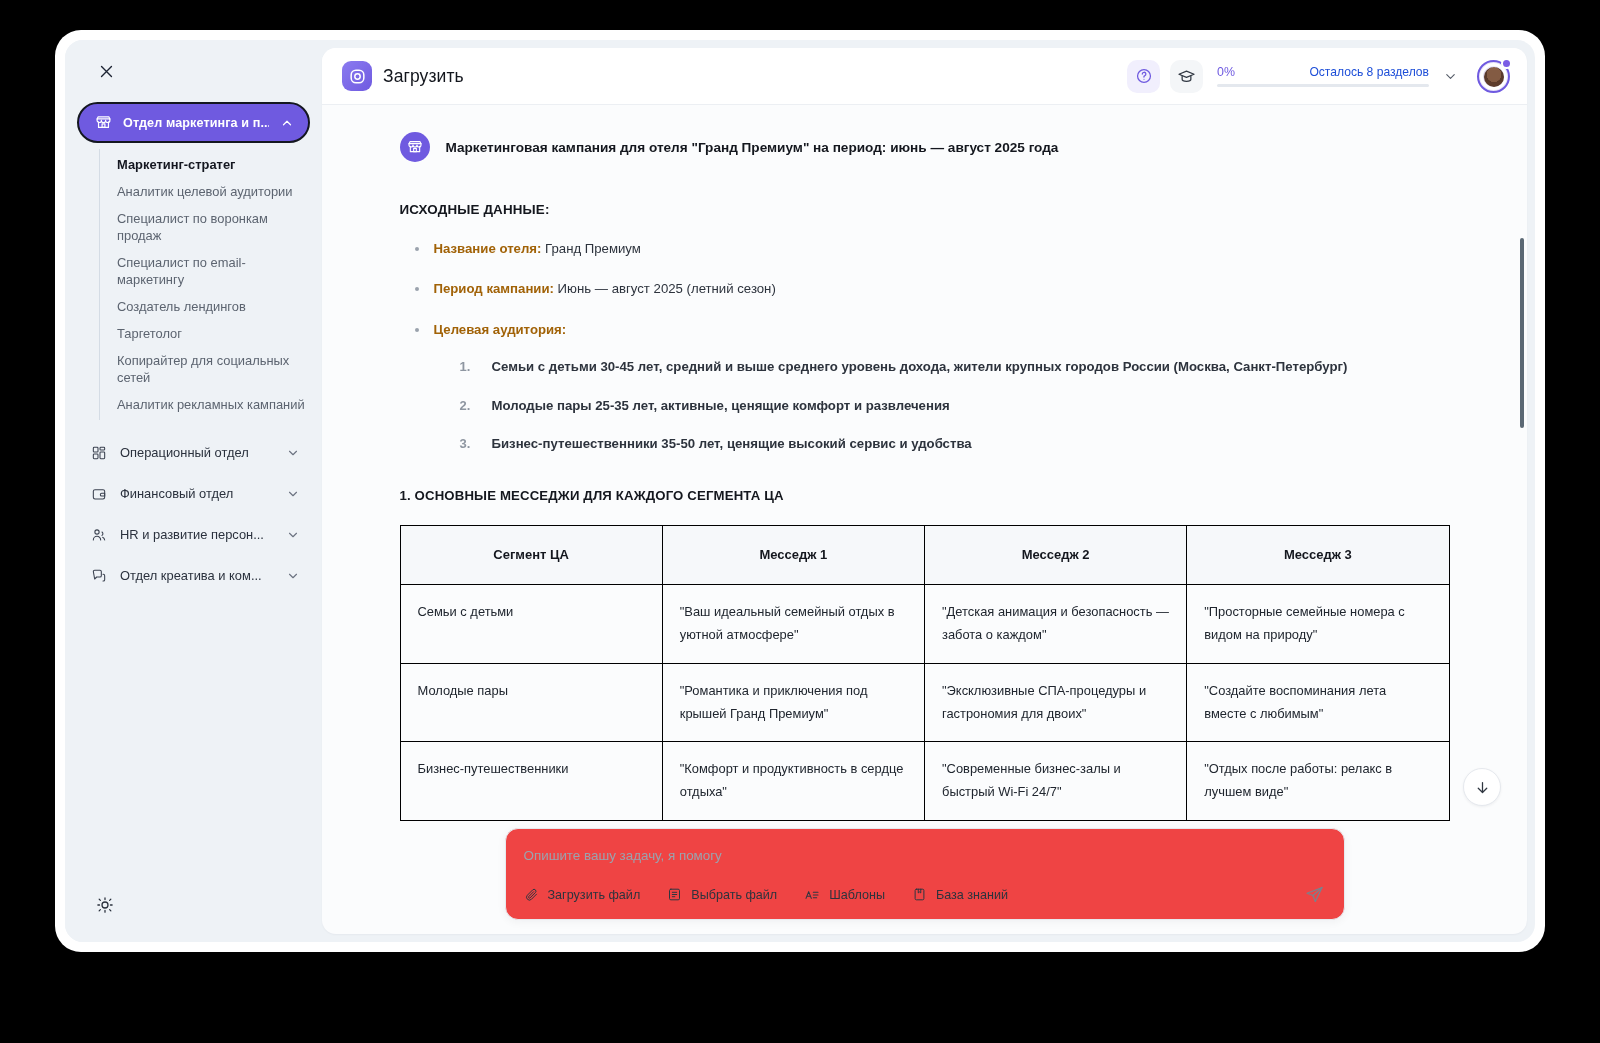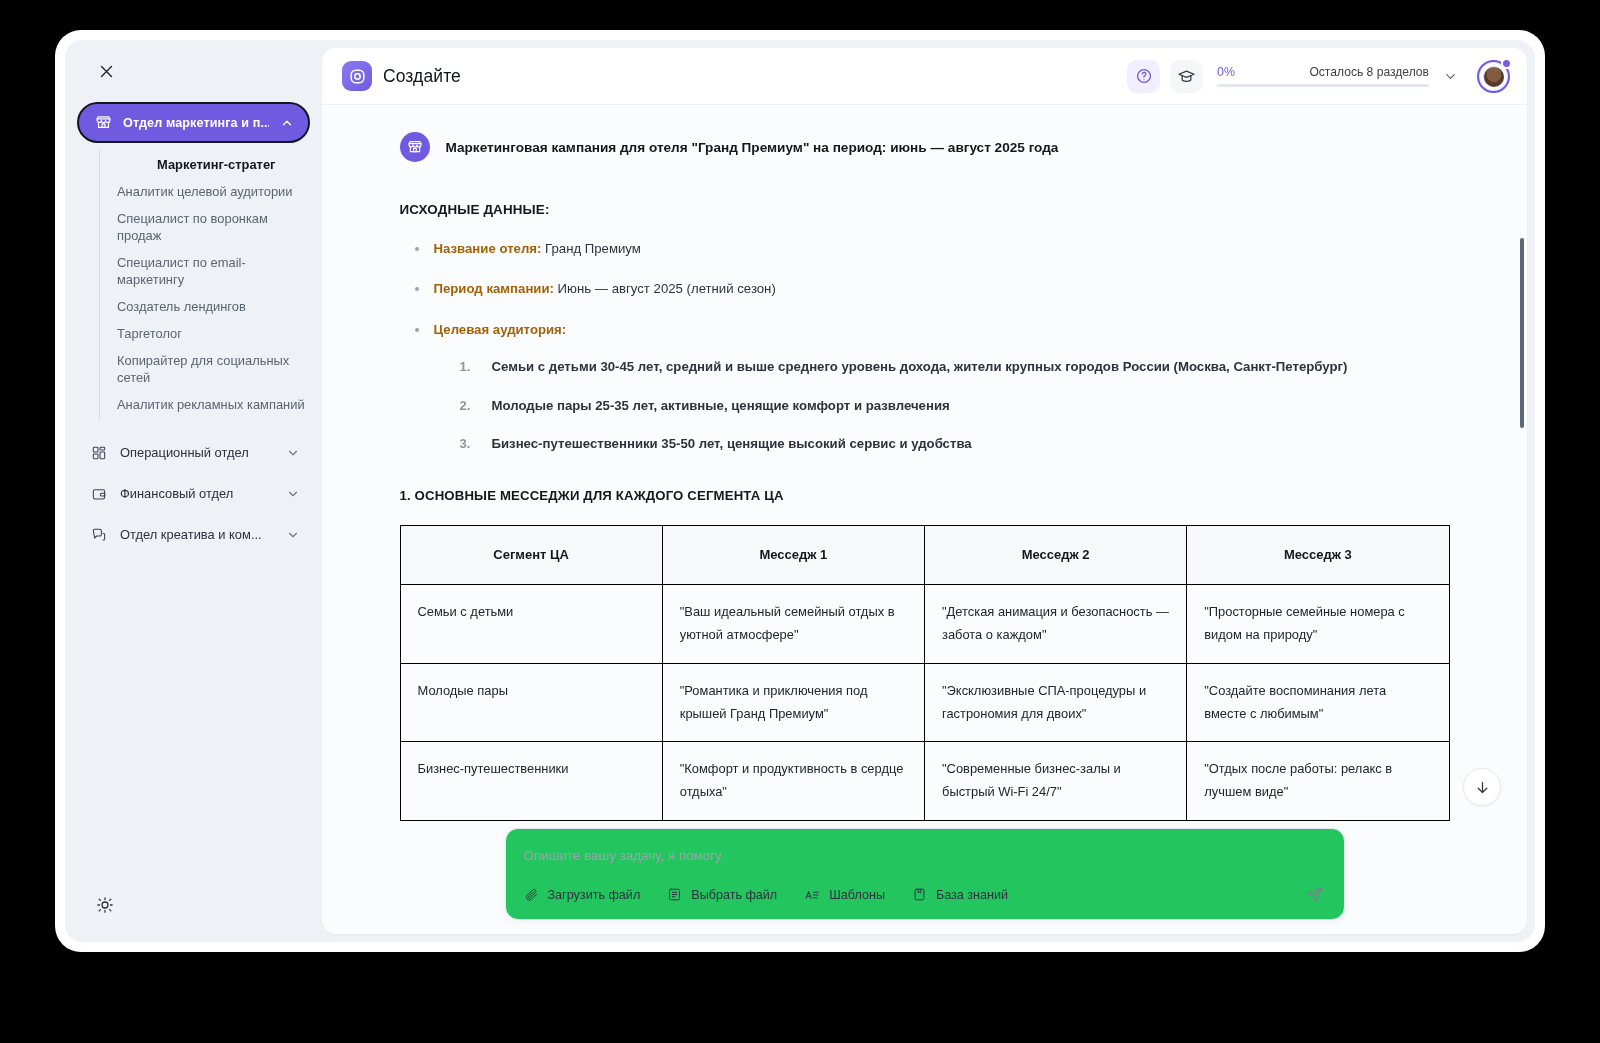--- a/index.html
+++ b/index.html
@@ -78,21 +78,21 @@
     display: flex; flex-direction: column; gap: 0;
   }
   .sub-item {
     font-size: 12.9px;
     line-height: 17px;
     color: #5c6470;
     padding: 5px 0;
     cursor: pointer;
     max-width: 196px;
   }
-  .sub-item.active { color: #141720; font-weight: 700; margin-left: 40px; }
+  .sub-item.active { color: #141720; font-weight: 700; }
 
   .dept-row {
     height: 41px;
     display: flex; align-items: center;
     gap: 13px;
     padding: 0 10px 0 14px;
     cursor: pointer;
     border-radius: 10px;
   }
   .dept-row .dept-label {
@@ -158,21 +158,21 @@
   .progress-wrap {
     display: flex; flex-direction: column; justify-content: center;
     gap: 5px;
     margin-left: 4px;
     width: 212px;
   }
   .progress-row {
     display: flex; align-items: baseline; justify-content: space-between;
   }
   .progress-pct { font-size: 12.4px; color: #6f5ae0; font-weight: 500; }
-  .progress-left { font-size: 12.1px; color: #404040; }
+  .progress-left { font-size: 12.1px; color: #1d4ed8; }
   .progress-track {
     height: 3px; border-radius: 2px; background: #e4e8ee;
     width: 100%;
   }
   .progress-fill { height: 100%; border-radius: 2px; background:#6f5ae0; width:0%; }
 
   .chev-btn { width: 22px; display: flex; align-items: center; justify-content: center; cursor: pointer; color:#555c68;}
 
   .avatar-wrap { position: relative; width: 33px; height: 33px; margin-left: 6px; cursor: pointer;}
   .avatar {
@@ -314,21 +314,21 @@
   
   .composer-area {
     position: absolute; left: 0; right: 0; bottom: 0;
     display: flex; justify-content: center;
     padding: 0 60px 14px 60px;
     pointer-events: none;
   }
   .composer {
     pointer-events: auto;
     width: 100%; max-width: 840px;
-    background: #22c55e;
+    background: #ef4444;
     border: 1px solid #e6eaef;
     border-radius: 13px;
     padding: 17px 18px 13px 18px;
     box-shadow: 0 2px 10px rgba(16,24,40,.05);
   }
   .composer-input {
     width: 100%; border: none; outline: none;
     font-size: 13.4px; color: #2d333d;
     font-family: inherit;
     background: transparent;
@@ -415,20 +415,36 @@
               </svg>
           </span>
           <span class="dept-label">Финансовый отдел</span>
           <span class="chev">
             <svg width="14" height="14" viewBox="0 0 24 24" fill="none" stroke="currentColor" stroke-width="1.9" stroke-linecap="round" stroke-linejoin="round">
                 <path d="M6 9l6 6 6-6"></path>
               </svg>
           </span>
         </div>
 
+        <div class="dept-row">
+          <span class="icn">
+            <svg width="16" height="16" viewBox="0 0 24 24" fill="none" stroke="currentColor" stroke-width="1.6" stroke-linecap="round" stroke-linejoin="round">
+                <circle cx="9" cy="7.5" r="3.2"></circle>
+                <path d="M3.5 19.5a5.5 5.5 0 0 1 11 0"></path>
+                <path d="M16.5 7.5a3 3 0 0 1 0 5"></path>
+                <path d="M17.5 15.5a5 5 0 0 1 3 4"></path>
+              </svg>
+          </span>
+          <span class="dept-label">HR и развитие персон...</span>
+          <span class="chev">
+            <svg width="14" height="14" viewBox="0 0 24 24" fill="none" stroke="currentColor" stroke-width="1.9" stroke-linecap="round" stroke-linejoin="round">
+                <path d="M6 9l6 6 6-6"></path>
+              </svg>
+          </span>
+        </div>
 
         <div class="dept-row">
           <span class="icn">
             <svg width="16" height="16" viewBox="0 0 24 24" fill="none" stroke="currentColor" stroke-width="1.6" stroke-linecap="round" stroke-linejoin="round">
                 <path d="M3.5 5.5a2 2 0 0 1 2-2h8a2 2 0 0 1 2 2v6a2 2 0 0 1-2 2h-5l-3 3z"></path>
                 <path d="M18 9.5h.5a2 2 0 0 1 2 2v6a2 2 0 0 1-2 2H18"></path>
               </svg>
           </span>
           <span class="dept-label">Отдел креатива и ком...</span>
           <span class="chev">
@@ -454,21 +470,21 @@
     <main class="main">
 
       <div class="topbar">
         <div class="brand">
           <div class="brand-mark">
             <svg width="19" height="19" viewBox="0 0 24 24" fill="none" stroke="#fff" stroke-width="1.9">
               <rect x="4" y="4" width="16" height="16" rx="6"></rect>
                 <circle cx="12" cy="12" r="3.4"></circle>
             </svg>
           </div>
-          <div class="brand-name">Создайте</div>
+          <div class="brand-name">Загрузить</div>
         </div>
 
         <div class="topbar-spacer"></div>
 
         <div class="icon-btn help">
           <svg width="18" height="18" viewBox="0 0 24 24" fill="none" stroke="currentColor" stroke-width="1.7" stroke-linecap="round">
               <circle cx="12" cy="12" r="8.6"></circle>
               <path d="M9.7 9.4a2.4 2.4 0 1 1 3.1 2.3c-.6.2-.9.7-.9 1.3v.4"></path>
               <circle cx="12" cy="16.3" r=".75" fill="currentColor" stroke="none"></circle>
             </svg>

